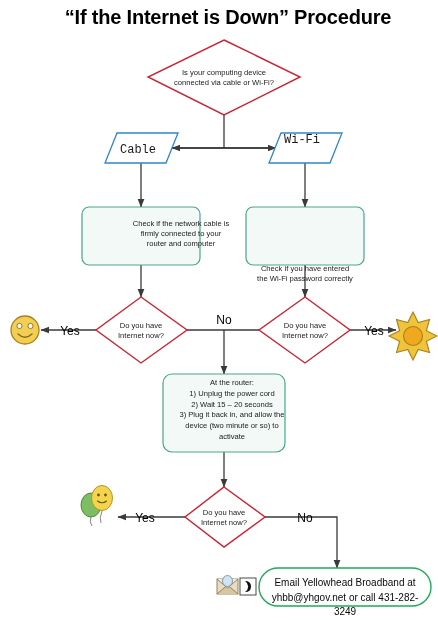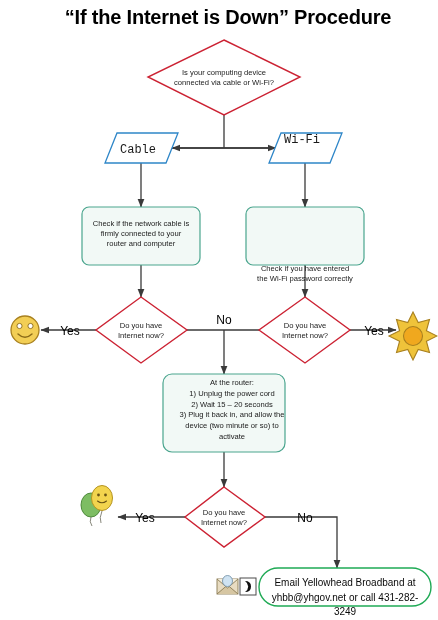--- a/index.html
+++ b/index.html
@@ -174,21 +174,21 @@
   </g>
 </svg>
 
 <div class="node-text" style="left:150px; top:68px; width:148px;">Is your computing device
 connected via cable or Wi-Fi?</div>
 
 <div class="pg-label" style="left:107px; top:143px; width:62px;">Cable</div>
 
 <div class="pg-label" style="left:271px; top:133px; width:62px;">Wi-Fi</div>
 
-<div class="node-text" style="left:84px; top:219px; width:114px;">Check if the network cable is
+<div class="node-text" style="left:84px; top:219px; width:114px;padding-left:40px;">Check if the network cable is
 firmly connected to your
 router and computer</div>
 
 <div class="node-text" style="left:248px; top:224px; width:114px;margin-top:40px;">Check if you have entered
 the Wi-Fi password correctly</div>
 
 <div class="node-text" style="left:100px; top:321px; width:82px;">Do you have
 Internet now?</div>
 
 <div class="node-text" style="left:264px; top:321px; width:82px;">Do you have

